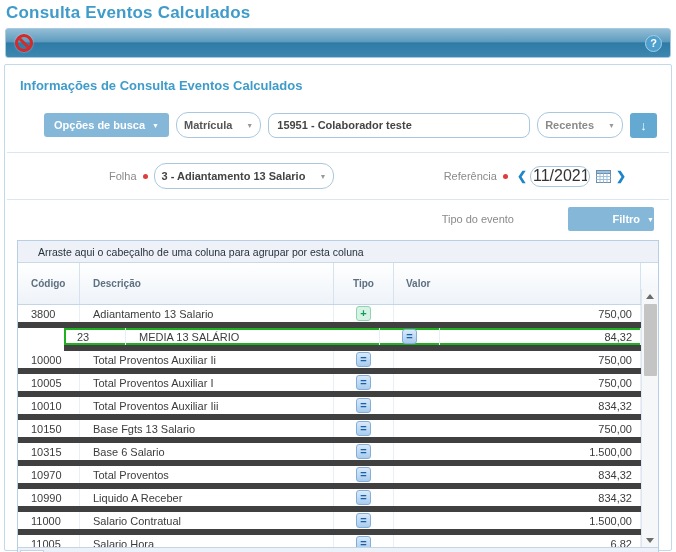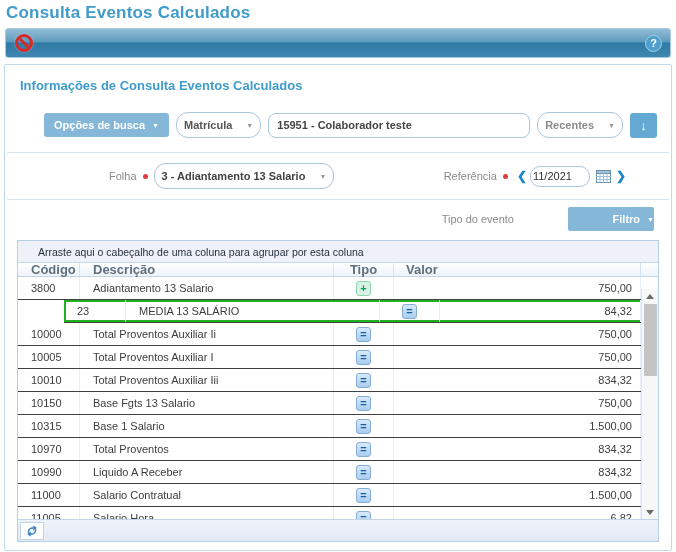--- a/index.html
+++ b/index.html
@@ -38,36 +38,36 @@
   .divider { border:none; border-top:1px solid #d9e6f1; margin:0 2px; }
 
   .folha-row { display:flex; align-items:center; padding:10px 42px 10px 104px; }
   .field-label { color:#8a8a8a; font-size:11px; }
   .req-dot { width:5px; height:5px; border-radius:50%; background:#e23b3b; display:inline-block; margin:0 6px 0 6px; }
   .folha-select { min-width:152px; justify-content:space-between; }
   .folha-select .val { font-size:11px; font-weight:700; color:#444; }
   .ref-group { margin-left:auto; display:flex; align-items:center; }
   .chev { color:#1e86c8; font-size:12px; font-weight:700; cursor:pointer; padding:0 3px; }
   .ref-input { width:60px; height:21px; border:1px solid #a9c7dd; border-radius:10px; padding:0 2px;
-    font-family:"Liberation Sans",sans-serif; font-size:11px; color:#333; }
+    font-family:"Liberation Sans",sans-serif; font-size:16px; color:#333; }
   .cal-btn { background:none; border:none; cursor:pointer; padding:0 2px; margin-left:4px; display:flex; align-items:center; }
 
   .filter-row { display:flex; align-items:center; justify-content:flex-end; gap:30px; padding:7px 17px 9px 14px; }
   .btn-filter { width:86px; justify-content:flex-end; padding:6px 0; border-radius:2px; }
 
   .grid { position:relative; margin:0 12px; border:1px solid #b5cfe4; background:#fff; }
   .group-bar { height:22px; background:#eef2f8; border-bottom:1px solid #c9d9e9;
     display:flex; align-items:center; padding-left:20px; font-size:10.5px; color:#27313c; }
-  .g-header { height:14px; display:flex; align-items:center; padding-right:17px;
+  .g-header { height:42px; display:flex; align-items:center; padding-right:17px;
     background:linear-gradient(180deg,#ffffff,#eef3f9); border-bottom:1px solid #c2d6e8;
-    color:#5e7080; font-size:13px; font-weight:700;justify-content:flex-end; }
+    color:#5e7080; font-size:10px; font-weight:700;justify-content:flex-end; }
   .g-header > div { height:100%; display:flex; align-items:center; border-right:1px solid #d5e3f0; cursor:pointer; }
   .g-body { height:242px; overflow:hidden; }
   .g-row { display:flex; align-items:center; height:23px; padding-right:17px;
-    border-bottom:1px solid #404040; font-size:11px; color:#3c3c3c; cursor:pointer; background:#fff; }
+    border-bottom:6px solid #404040; font-size:11px; color:#3c3c3c; cursor:pointer; background:#fff; }
   .g-row > div { height:100%; display:flex; align-items:center; border-right:1px solid #e7f0f8; }
   .c-codigo { width:62px; padding-left:13px; }
   .c-desc  { width:254px; padding-left:13px; }
   .c-tipo  { width:60px; justify-content:center; }
   .c-valor { flex:1; justify-content:flex-end; padding-right:8px; }
   .g-header .c-valor { justify-content:flex-start; padding-left:12px; }
   .highlight { box-shadow:inset 0 0 0 2px #1fb11f;margin-left:46px; }
 
   .tipo-icon { width:15px; height:15px; border-radius:3px; font-size:11px; font-weight:700;
     display:flex; align-items:center; justify-content:center; cursor:pointer; line-height:1; }
@@ -218,21 +218,21 @@
     <div class="c-codigo">10150</div>
     <div class="c-desc">Base Fgts 13 Salario</div>
     <div class="c-tipo">
       <span class="tipo-icon equals">=</span>
     </div>
     <div class="c-valor">750,00</div>
   </div>
 
   <div class="g-row">
     <div class="c-codigo">10315</div>
-    <div class="c-desc">Base 1 Salario</div>
+    <div class="c-desc">Base 6 Salario</div>
     <div class="c-tipo">
       <span class="tipo-icon equals">=</span>
     </div>
     <div class="c-valor">1.500,00</div>
   </div>
 
   <div class="g-row">
     <div class="c-codigo">10970</div>
     <div class="c-desc">Total Proventos</div>
     <div class="c-tipo">

